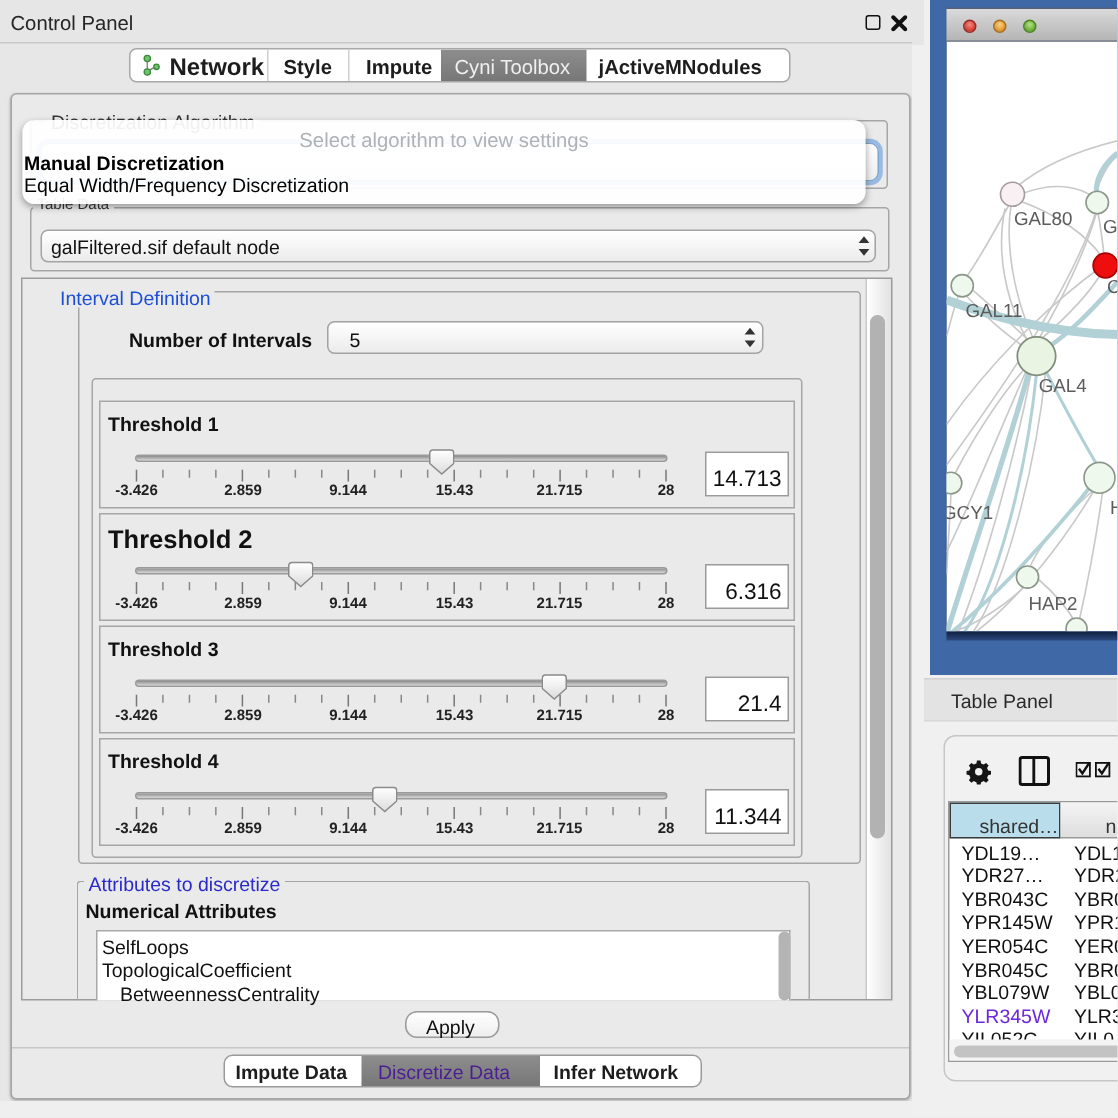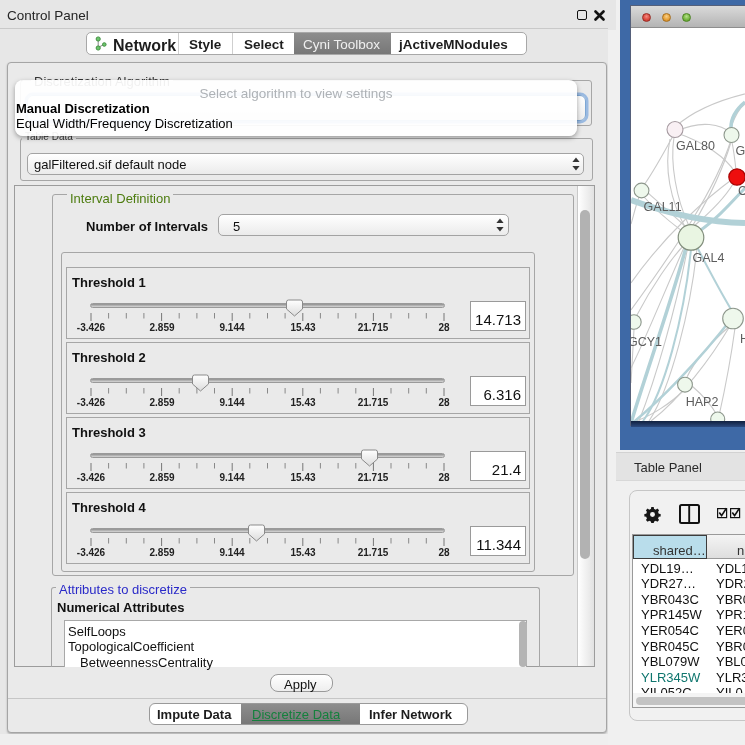--- a/index.html
+++ b/index.html
@@ -28,21 +28,21 @@
     <div class="abs" style="left:207px;top:0;width:97px;height:23px;background:linear-gradient(#8d8d8d,#757575);"></div>
   </div>
   <svg class="abs" style="left:95px;top:35px;" width="12" height="17" viewBox="0 0 12 17">
     <path d="M3.2 5 L3.2 12.5 M3.2 12.5 L8.8 9.5" stroke="#888" stroke-width="1" fill="none"></path>
     <circle cx="3.2" cy="4" r="2.1" fill="#6cc46c" stroke="#3a8a3a" stroke-width="0.9"></circle>
     <circle cx="3.2" cy="13" r="2.1" fill="#6cc46c" stroke="#3a8a3a" stroke-width="0.9"></circle>
     <circle cx="9.3" cy="9.5" r="1.8" fill="#6cc46c" stroke="#3a8a3a" stroke-width="0.9"></circle>
   </svg>
   <div class="txt" style="left:113px;top:38px;font-size:16px;font-weight:bold;color:#1d1d1d;">Network</div>
   <div class="txt" style="left:189px;top:38px;font-size:13.5px;font-weight:bold;color:#1d1d1d;">Style</div>
-  <div class="txt" style="left:244px;top:38px;font-size:13.5px;font-weight:bold;color:#1d1d1d;">Select</div>
+  <div class="txt" style="left:244px;top:38px;font-size:13.5px;font-weight:bold;color:#1d1d1d;">Impute</div>
   <div class="txt" style="left:303px;top:38px;font-size:13.5px;color:#efefef;">Cyni Toolbox</div>
   <div class="txt" style="left:399px;top:38px;font-size:13.5px;font-weight:bold;color:#1d1d1d;">jActiveMNodules</div>
 
   <div class="abs" style="left:7px;top:62px;width:600px;height:671px;background:#eaeaea;border:1px solid #a5a5a5;border-radius:4px;box-shadow:0 1px 2px rgba(0,0,0,0.25);"></div>
 
   <div class="abs" style="left:20px;top:80px;width:572px;height:46px;border:1px solid #a6a6a6;border-radius:3px;"></div>
   <div class="txt grouptitle" style="left:31px;top:75px;font-size:13px;color:#333;">Discretization Algorithm</div>
   <div class="abs" style="left:27px;top:95px;width:559px;height:26px;background:linear-gradient(#ffffff,#ededed);border:1px solid #7da7d4;border-radius:6px;box-shadow:0 0 0 2.5px rgba(110,160,220,0.65);"></div>
 
   <div class="abs" style="left:20px;top:138px;width:573px;height:43px;border:1px solid #a6a6a6;border-radius:3px;"></div>
@@ -53,21 +53,21 @@
     <path d="M5 0.5 L8.6 5 L1.4 5 Z" fill="#333"></path>
       <path d="M5 13.5 L8.6 9 L1.4 9 Z" fill="#333"></path>
   </svg>
 
   <div class="abs" style="left:14px;top:185px;width:581px;height:482px;background:#eaeaea;border:1px solid #9c9c9c;"></div>
 
   <div class="abs" style="left:577px;top:186px;width:17px;height:480px;background:linear-gradient(to right,#ffffff,#e2e2e2);border-left:1px solid #c9c9c9;"></div>
   <div class="abs" style="left:580px;top:210px;width:10px;height:349px;background:#b2b2b2;border-radius:5px;"></div>
 
   <div class="abs" style="left:52px;top:194px;width:522px;height:382px;border:1px solid #a6a6a6;border-radius:3px;"></div>
-  <div class="txt grouptitle" style="left:67px;top:192px;font-size:13px;color:#4d7c0f;">Interval Definition</div>
+  <div class="txt grouptitle" style="left:37px;top:192px;font-size:13px;color:#1d4ed8;">Interval Definition</div>
 
   <div class="txt" style="left:86px;top:220px;font-size:13px;font-weight:bold;color:#111;">Number of Intervals</div>
   <div class="abs" style="left:218px;top:214px;width:291px;height:22px;background:linear-gradient(#ffffff,#ebebeb);border:1px solid #a3a3a3;border-radius:5px;"></div>
   <div class="txt" style="left:233px;top:220px;font-size:13px;color:#111;">5</div>
   <svg class="abs" style="left:495px;top:218px;" width="10" height="14" viewBox="0 0 10 14">
     <path d="M5 0.5 L8.6 5 L1.4 5 Z" fill="#333"></path>
       <path d="M5 13.5 L8.6 9 L1.4 9 Z" fill="#333"></path>
   </svg>
 
   <div class="abs" style="left:61px;top:252px;width:474px;height:320px;border:1px solid #a6a6a6;border-radius:3px;"></div>
@@ -113,21 +113,21 @@
   <div class="txt" style="left:303px;top:323px;font-size:10px;font-weight:bold;color:#222;transform:translateX(-50%);">15.43</div>
   <div class="txt" style="left:373px;top:323px;font-size:10px;font-weight:bold;color:#222;transform:translateX(-50%);">21.715</div>
   <div class="txt" style="left:444px;top:323px;font-size:10px;font-weight:bold;color:#222;transform:translateX(-50%);">28</div>
   <svg class="abs" style="left:286.3px;top:299px;" width="17" height="18" viewBox="0 0 17 18">
     <path d="M2.5 1 h12 a2 2 0 0 1 2 2 v7 l-8 7 l-8 -7 v-7 a2 2 0 0 1 2 -2 z" fill="url(#thumbgrad)" stroke="#8a8a8a" stroke-width="1"></path>
   </svg>
   <div class="abs" style="left:470px;top:301px;width:56px;height:30px;background:#fff;border:1px solid #9a9a9a;"></div>
   <div class="txt" style="left:521px;top:312px;font-size:15px;color:#111;transform:translateX(-100%);">14.713</div>
 
   <div class="abs" style="left:66px;top:342px;width:464px;height:72px;background:#eaeaea;border:1px solid #a6a6a6;"></div>
-  <div class="txt" style="left:72px;top:351px;font-size:13px;font-weight:bold;color:#111;text-align:right;">Threshold 2</div>
+  <div class="txt" style="left:72px;top:351px;font-size:17px;font-weight:bold;color:#111;text-align:right;">Threshold 2</div>
   <div class="abs" style="left:90px;top:378px;width:355px;height:5px;background:linear-gradient(#8e8e8e,#d8d8d8);border:1px solid #9a9a9a;border-radius:3px;"></div>
   <svg class="abs" style="left:90px;top:388px;" width="356" height="9" viewBox="0 0 356 9">
       <line x1="1.0" y1="0" x2="1.0" y2="8" stroke="#777" stroke-width="1"></line>
       <line x1="18.6" y1="0" x2="18.6" y2="5.5" stroke="#888" stroke-width="1"></line>
       <line x1="36.3" y1="0" x2="36.3" y2="5.5" stroke="#888" stroke-width="1"></line>
       <line x1="53.9" y1="0" x2="53.9" y2="5.5" stroke="#888" stroke-width="1"></line>
       <line x1="71.6" y1="0" x2="71.6" y2="8" stroke="#777" stroke-width="1"></line>
       <line x1="89.2" y1="0" x2="89.2" y2="5.5" stroke="#888" stroke-width="1"></line>
       <line x1="106.9" y1="0" x2="106.9" y2="5.5" stroke="#888" stroke-width="1"></line>
       <line x1="124.5" y1="0" x2="124.5" y2="5.5" stroke="#888" stroke-width="1"></line>
@@ -244,21 +244,21 @@
 
   <div class="abs" style="left:270px;top:674px;width:63px;height:18px;background:linear-gradient(#ffffff,#eeeeee);border:1px solid #9a9a9a;border-radius:8px;"></div>
   <div class="txt" style="left:284px;top:678px;font-size:13px;color:#111;">Apply</div>
 
   <div class="abs" style="left:8px;top:698px;width:598px;height:1px;background:#c6c6c6;"></div>
 
   <div class="abs" style="left:149px;top:703px;width:319px;height:22px;background:#fff;border:1px solid #9a9a9a;border-radius:6px;overflow:hidden;">
     <div class="abs" style="left:91px;top:0;width:119px;height:22px;background:linear-gradient(#8d8d8d,#757575);"></div>
   </div>
   <div class="txt" style="left:157px;top:708px;font-size:13px;font-weight:bold;color:#1d1d1d;">Impute Data</div>
-  <div class="txt" style="left:252px;top:708px;font-size:13px;color:#15803d;text-decoration:underline;">Discretize Data</div>
+  <div class="txt" style="left:252px;top:708px;font-size:13px;color:#4c1d95;">Discretize Data</div>
   <div class="txt" style="left:369px;top:708px;font-size:13px;font-weight:bold;color:#1d1d1d;">Infer Network</div>
 
   <div class="abs" style="left:0;top:734px;width:616px;height:11px;background:#efefef;"></div>
 </div>
 
 <div class="abs" style="left:15px;top:80px;width:562px;height:56px;background:rgba(255,255,255,0.93);border-radius:8px;box-shadow:0 2px 5px rgba(0,0,0,0.35);"></div>
 <div class="txt" style="left:296px;top:87px;font-size:13.5px;color:#aeb2b6;transform:translateX(-50%);">Select algorithm to view settings</div>
 <div class="txt" style="left:16px;top:102px;font-size:13px;font-weight:bold;color:#000;">Manual Discretization</div>
 <div class="txt" style="left:16px;top:117px;font-size:13px;color:#000;">Equal Width/Frequency Discretization</div>
 
@@ -370,19 +370,19 @@
 <div class="txt" style="left:641px;top:592.7px;font-size:13px;color:#111;">YBR043C</div>
 <div class="txt" style="left:716px;top:592.7px;font-size:13px;color:#111;">YBR0</div>
 <div class="txt" style="left:641px;top:608.3px;font-size:13px;color:#111;">YPR145W</div>
 <div class="txt" style="left:716px;top:608.3px;font-size:13px;color:#111;">YPR1</div>
 <div class="txt" style="left:641px;top:623.9px;font-size:13px;color:#111;">YER054C</div>
 <div class="txt" style="left:716px;top:623.9px;font-size:13px;color:#111;">YER0</div>
 <div class="txt" style="left:641px;top:639.5px;font-size:13px;color:#111;">YBR045C</div>
 <div class="txt" style="left:716px;top:639.5px;font-size:13px;color:#111;">YBR0</div>
 <div class="txt" style="left:641px;top:655.1px;font-size:13px;color:#111;">YBL079W</div>
 <div class="txt" style="left:716px;top:655.1px;font-size:13px;color:#111;">YBL0</div>
-<div class="txt" style="left:641px;top:670.7px;font-size:13px;color:#0f766e;">YLR345W</div>
+<div class="txt" style="left:641px;top:670.7px;font-size:13px;color:#6d28d9;">YLR345W</div>
 <div class="txt" style="left:716px;top:670.7px;font-size:13px;color:#111;">YLR3</div>
 <div class="txt" style="left:641px;top:686.3px;font-size:13px;color:#111;">YIL052C</div>
 <div class="txt" style="left:716px;top:686.3px;font-size:13px;color:#111;">YIL0</div>
 
 <div class="abs" style="left:633px;top:693px;width:112px;height:14px;background:#f4f4f4;"></div>
 <div class="abs" style="left:636px;top:697px;width:112px;height:8px;background:#c3c3c3;border-radius:4px;"></div>
 
 </body></html>

